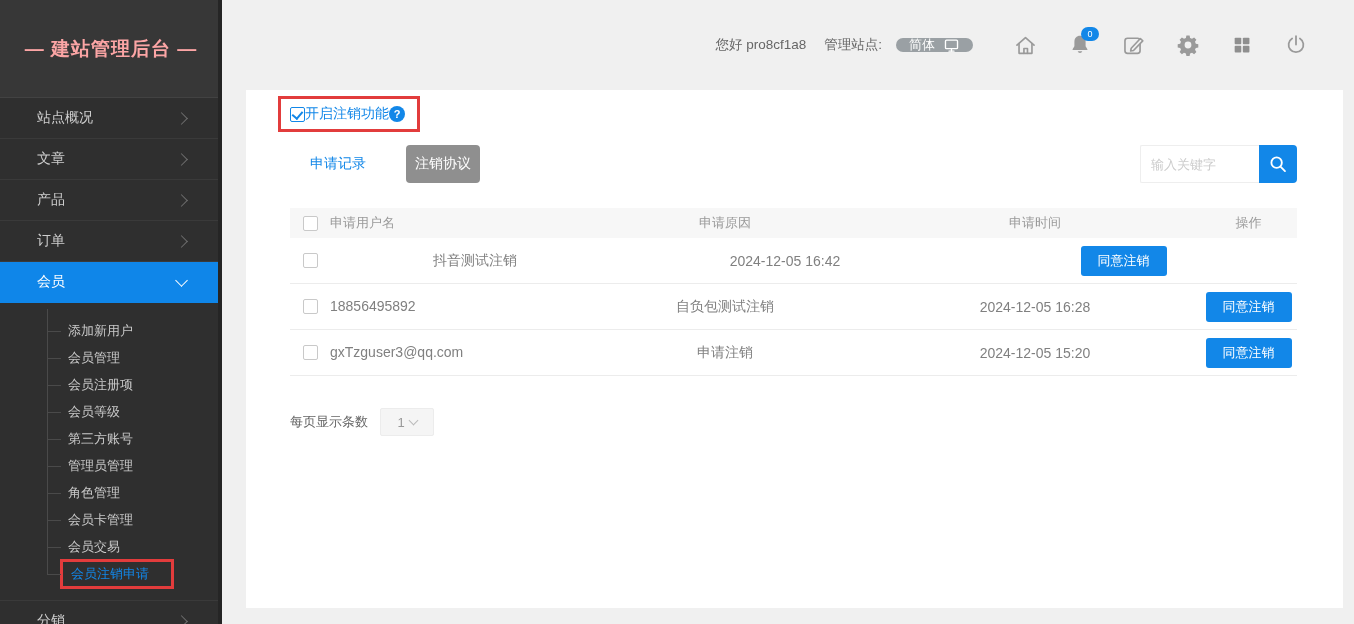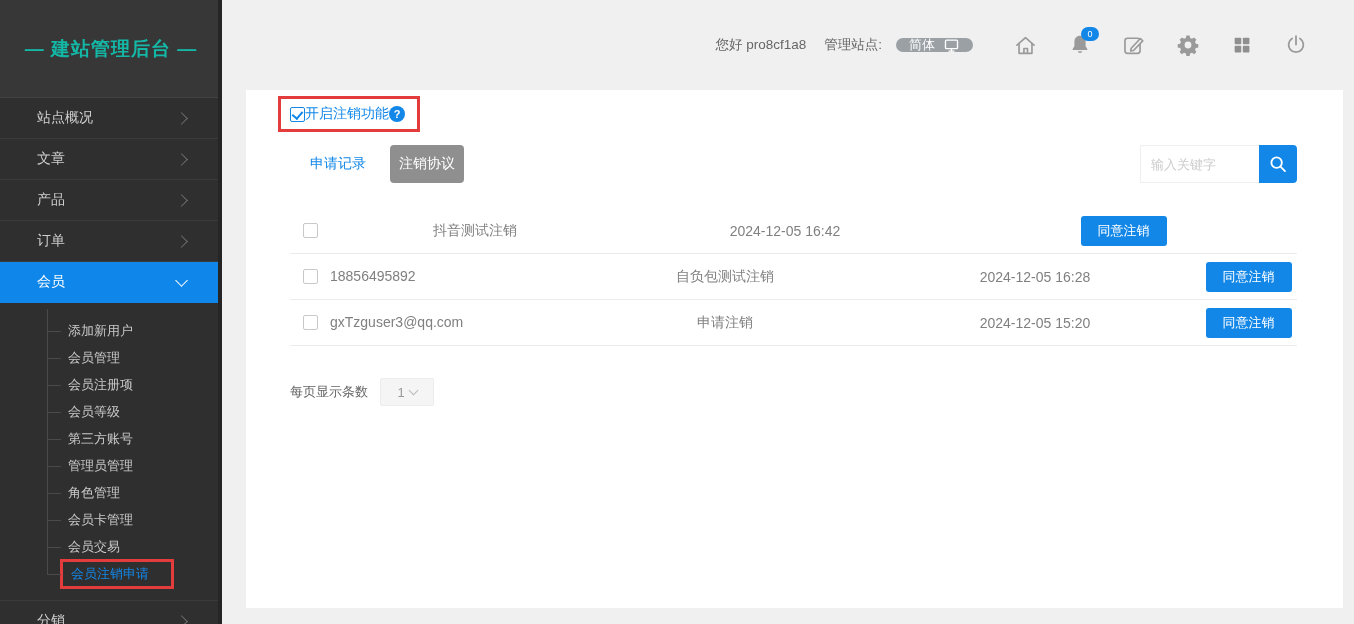--- a/index.html
+++ b/index.html
@@ -2,21 +2,21 @@
 <html><head>
 <meta charset="utf-8">
 <style>
   html,body{margin:0;padding:0;}
   body{font-family:"Liberation Sans","DejaVu Sans",sans-serif;}
   .app{position:relative;width:1354px;height:624px;background:#f0f0f0;overflow:hidden;}
 
   
   .sidebar{position:absolute;left:0;top:0;width:222px;height:624px;background:#2f2f2f;overflow:hidden;}
   .sidebar-track{position:absolute;right:0;top:0;width:4px;height:100%;background:#252525;}
-  .logo{height:97px;display:flex;align-items:center;justify-content:center;color:#14b8a6;
+  .logo{height:97px;display:flex;align-items:center;justify-content:center;color:#fca5a5;
         font-size:19px;font-weight:bold;letter-spacing:1px;background:#373737;border-bottom:1px solid #424242;}
   .menu-item{height:41px;display:flex;align-items:center;justify-content:space-between;
              padding:0 32px 0 37px;color:#cfcfcf;font-size:14px;border-bottom:1px solid #3a3a3a;cursor:pointer;width:218px;box-sizing:border-box;}
   .menu-item.active{background:#0f86e9;color:#fff;border-bottom-color:#0f86e9;}
   .chev{width:8px;height:8px;border-right:1.8px solid #6e6e6e;border-top:1.8px solid #6e6e6e;
         transform:rotate(45deg);margin-top:0;}
   .menu-item.active .chev{border-color:#fff;transform:rotate(135deg);margin-top:-4px;}
 
   .submenu{position:relative;padding:14px 0 13px 0;}
   .submenu-line{position:absolute;left:47px;top:6px;bottom:26px;width:1px;background:#4a4a4a;}
@@ -51,21 +51,21 @@
   .checkbox.checked::after{content:"";position:absolute;left:3px;top:1px;width:5px;height:8px;
             border-right:2px solid #1287e8;border-bottom:2px solid #1287e8;transform:rotate(40deg);}
   .toggle-label{color:#1287e8;font-size:14px;}
   .help-icon{width:16px;height:16px;border-radius:50%;background:#1287e8;color:#fff;font-size:11px;
              font-weight:bold;display:flex;align-items:center;justify-content:center;cursor:pointer;}
 
   .tab-row{display:flex;align-items:center;margin-top:13px;}
   .tab{width:96px;height:38px;display:flex;align-items:center;justify-content:center;font-size:14px;
        background:#f5f5f5;color:#999;cursor:pointer;}
   .tab.active{background:#fff;color:#1287e8;}
-  .tab.dark{background:#8f8f8f;color:#fff;border-radius:4px;margin-left:4px;width:74px;}
+  .tab.dark{background:#8f8f8f;color:#fff;border-radius:4px;margin-left:20px;width:74px;}
   .search{margin-left:auto;display:flex;}
   .search-input{width:98px;height:36px;border:1px solid #eee;border-right:none;padding:0 10px;
                 font-size:13px;color:#666;outline:none;border-radius:2px 0 0 2px;}
   .search-input::placeholder{color:#ccc;}
   .search-btn{width:38px;height:38px;background:#1287e8;border:none;border-radius:0 4px 4px 0;
               display:flex;align-items:center;justify-content:center;cursor:pointer;}
 
   
   .table{margin-top:25px;}
   .trow{display:flex;align-items:center;}
@@ -263,20 +263,29 @@
             <svg width="22" height="22" viewBox="0 0 24 24" fill="none" stroke="#fff" stroke-width="2" stroke-linecap="round">
               <circle cx="10.5" cy="10.5" r="5.7"></circle>
               <path d="M15 15.2l4.6 4.6"></path>
             </svg>
           </span>
         </button>
       </div>
     </div>
 
     <div class="table">
+      <div class="trow thead">
+        <span class="c-check">
+            <span class="checkbox"></span>
+          </span>
+        <span class="c-user">申请用户名</span>
+        <span class="c-reason">申请原因</span>
+        <span class="c-time">申请时间</span>
+        <span class="c-action">操作</span>
+      </div>
 
         <div class="trow tbody-row">
           <span class="c-check">
             <span class="checkbox"></span>
           </span>
           <span class="c-reason">抖音测试注销</span>
           <span class="c-time">2024-12-05 16:42</span>
           <span class="c-action"><button class="btn-approve">同意注销</button></span>
         </div>
 

